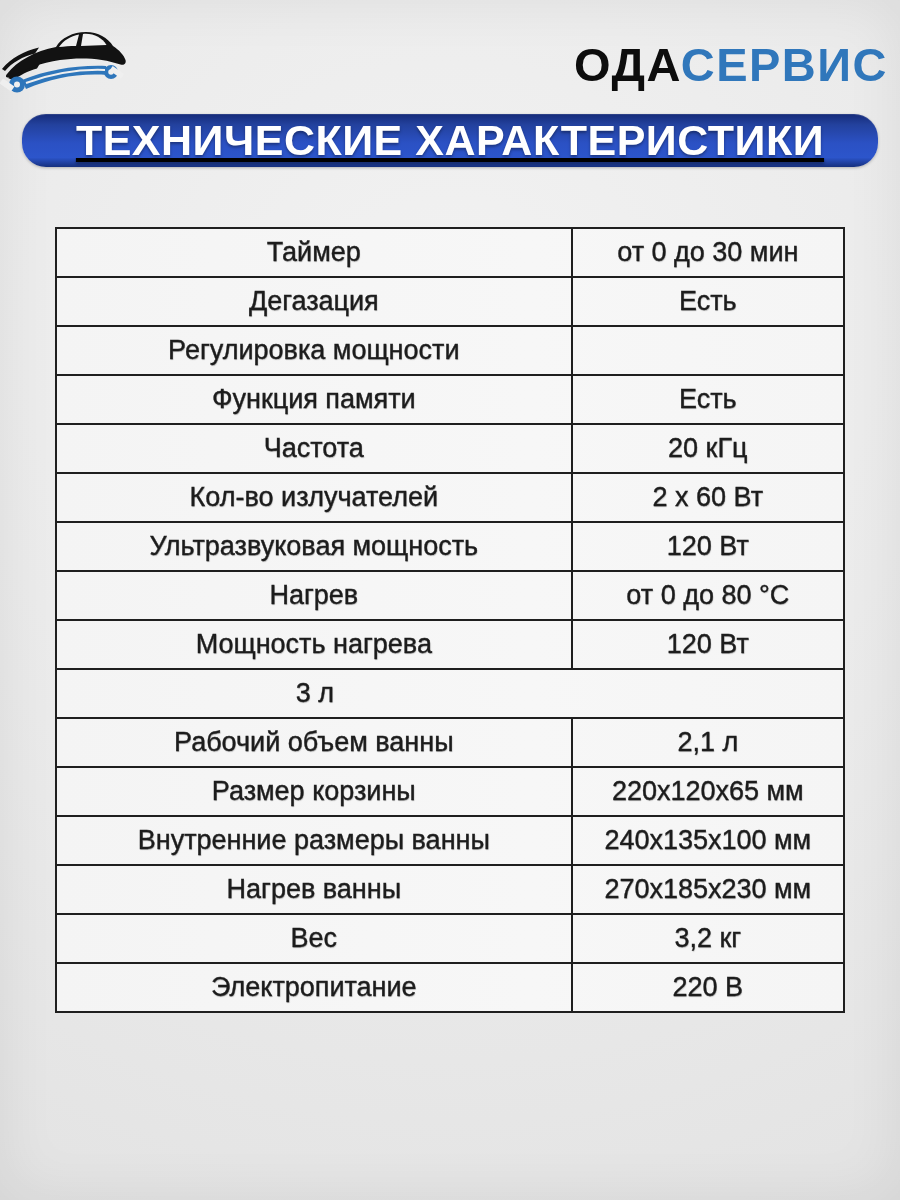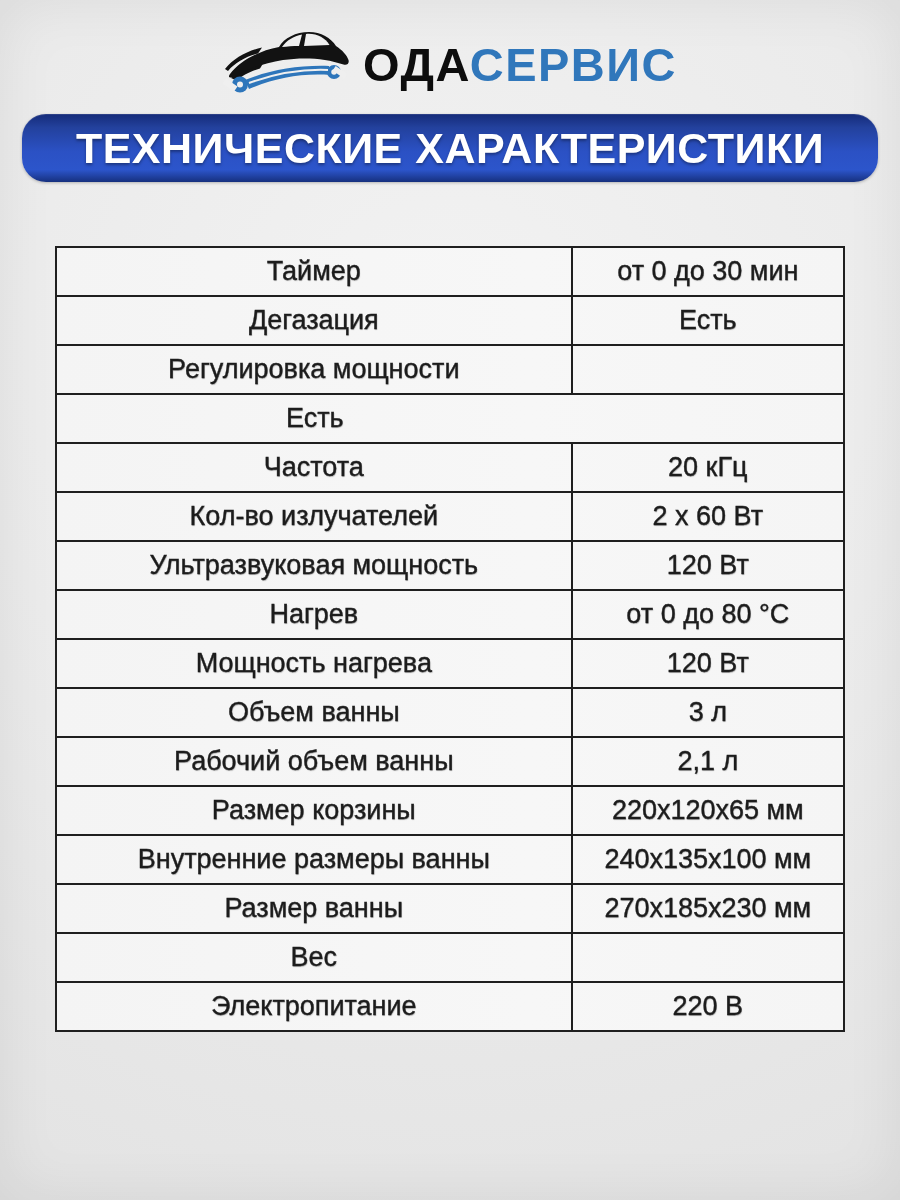--- a/index.html
+++ b/index.html
@@ -8,47 +8,47 @@
     font-family:"Liberation Sans","DejaVu Sans",sans-serif;
     background:#e6e6e6;
   }
   .page{
     position:relative;width:900px;height:1200px;overflow:hidden;
     background:radial-gradient(130% 95% at 50% 28%, #f2f2f2 0%, #eaeaea 48%, #e0e0e0 100%);
     box-shadow:inset 0 0 60px rgba(0,0,0,0.07);
   }
   
   .logo{
-    position:absolute;top:22px;left:0;right:0;height:84px;
-    display:flex;align-items:center;justify-content:center;gap:12px;
+    position:absolute;top:22px;left:0;right:12px;height:84px;
+    display:flex;align-items:center;justify-content:space-between;gap:12px;
   }
   .logo svg{display:block;}
   .wordmark{
     font-size:47px;font-weight:bold;letter-spacing:1.5px;line-height:1;
     transform:scaleY(0.98);
     white-space:nowrap;
   }
   .wm-black{color:#0d0d0d;}
   .wm-blue{color:#3077bb;}
   
   .banner{
-    position:absolute;left:22px;right:22px;top:114px;height:68px;
+    position:absolute;left:22px;right:22px;top:114px;height:53px;
     border-radius:24px;
     background:linear-gradient(180deg,#152b79 0%,#23419d 20%,#2b51c4 55%,#2c55cb 82%,#16307e 100%);
     box-shadow:0 1px 3px rgba(0,0,0,0.25), inset 0 1px 0 rgba(255,255,255,0.10);
-    display:flex;align-items:center;justify-content:center;
+    display:flex;align-items:center;justify-content:center;text-decoration:underline;
   }
   .banner-title{
     color:#ffffff;font-weight:bold;font-size:43px;letter-spacing:0.5px;
     white-space:nowrap;line-height:1;
     text-shadow:0 2px 3px rgba(0,0,0,0.35);
   }
   
   .spec-table{
-    position:absolute;left:55px;top:246px;width:790px;
+    position:absolute;left:55px;top:227px;width:790px;
     border:2px solid #1f1f1f;
     background:#f6f6f6;
     box-sizing:border-box;
   }
   .row{
     display:grid;grid-template-columns:65.6% 1fr;
     height:47px;
     border-top:2px solid #1f1f1f;
     background:linear-gradient(90deg,#f4f4f4 0%,#f7f7f7 60%,#f5f5f5 100%);
   }
@@ -116,20 +116,21 @@
   <div class="row">
     <div class="cell label">Дегазация</div>
     <div class="cell value">Есть</div>
   </div>
 
   <div class="row">
     <div class="cell label">Регулировка мощности</div>
   </div>
 
   <div class="row">
+    <div class="cell label">Функция памяти</div>
     <div class="cell value">Есть</div>
   </div>
 
   <div class="row">
     <div class="cell label">Частота</div>
     <div class="cell value">20 кГц</div>
   </div>
 
   <div class="row">
     <div class="cell label">Кол-во излучателей</div>
@@ -145,46 +146,46 @@
     <div class="cell label">Нагрев</div>
     <div class="cell value">от 0 до 80 °С</div>
   </div>
 
   <div class="row">
     <div class="cell label">Мощность нагрева</div>
     <div class="cell value">120 Вт</div>
   </div>
 
   <div class="row">
-    <div class="cell label">Объем ванны</div>
     <div class="cell value">3 л</div>
   </div>
 
   <div class="row">
     <div class="cell label">Рабочий объем ванны</div>
     <div class="cell value">2,1 л</div>
   </div>
 
   <div class="row">
     <div class="cell label">Размер корзины</div>
     <div class="cell value">220х120х65 мм</div>
   </div>
 
   <div class="row">
     <div class="cell label">Внутренние размеры ванны</div>
     <div class="cell value">240х135х100 мм</div>
   </div>
 
   <div class="row">
-    <div class="cell label">Размер ванны</div>
+    <div class="cell label">Нагрев ванны</div>
     <div class="cell value">270х185х230 мм</div>
   </div>
 
   <div class="row">
     <div class="cell label">Вес</div>
+    <div class="cell value">3,2 кг</div>
   </div>
 
   <div class="row">
     <div class="cell label">Электропитание</div>
     <div class="cell value">220 В</div>
   </div>
 </div>
 
 </div>
 

